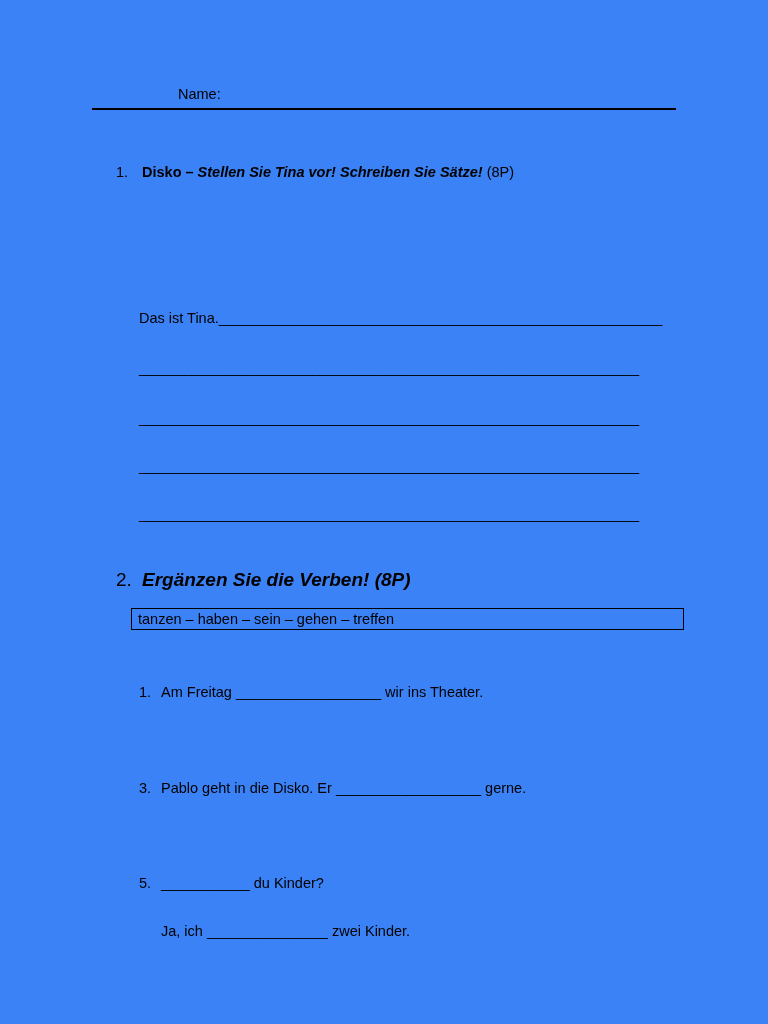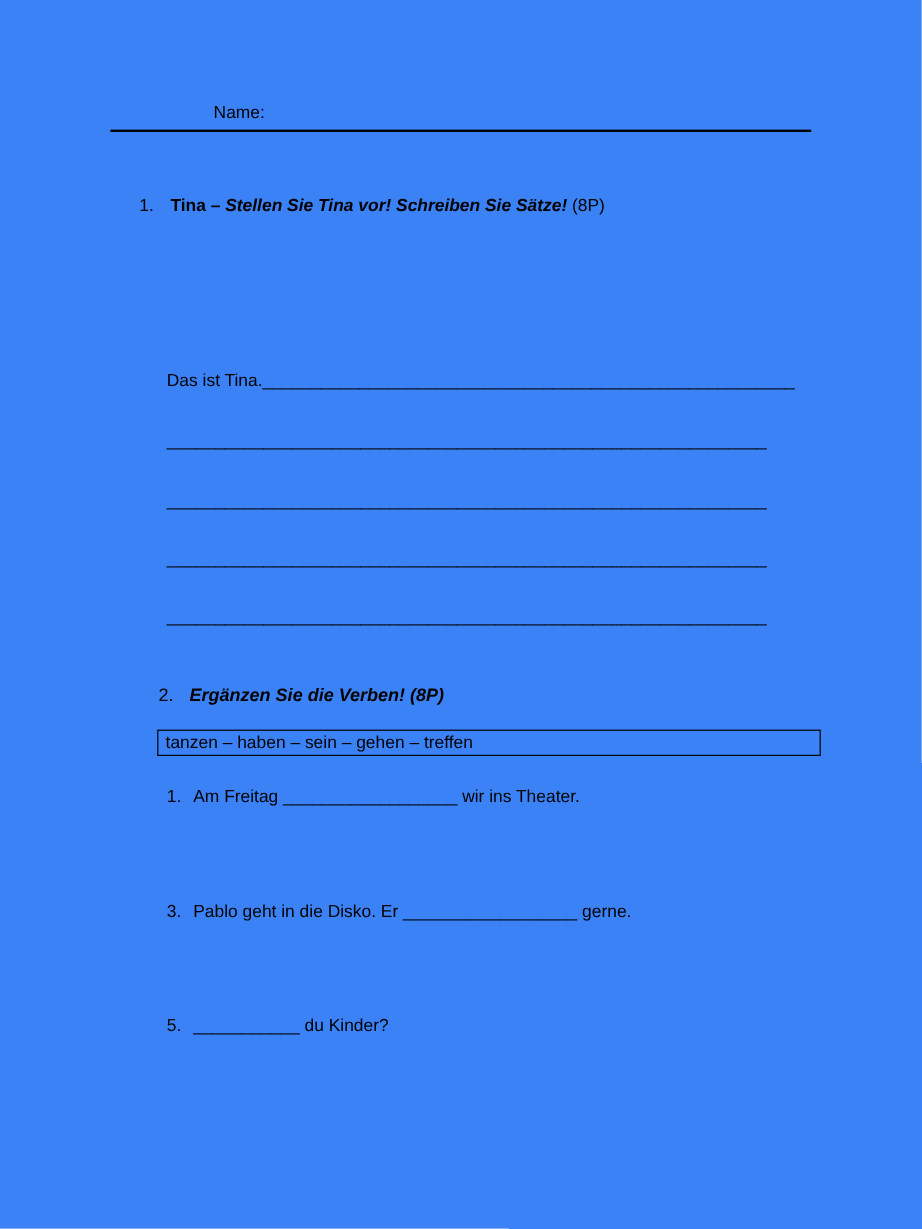--- a/index.html
+++ b/index.html
@@ -86,24 +86,24 @@
   }
   .l1 { top: 308px; }
   .l2 { top: 358px; }
   .l3 { top: 408px; }
   .l4 { top: 456px; }
   .l5 { top: 504px; }
 
   
   .ex2-heading {
     position: absolute;
-    left: 132px;
+    left: 116px;
     top: 570px;
     width: 560px;
-    font-size: 15px;
+    font-size: 19px;
     line-height: 20px;
   }
   .ex2-heading .num {
     display: inline-block;
     width: 26px;
   }
 
   .verb-box {
     position: absolute;
     left: 131px;
@@ -123,20 +123,21 @@
     white-space: nowrap;
   }
 
   .q-item {
     position: absolute;
     left: 139px;
     width: 560px;
     font-size: 14.5px;
     line-height: 20px;
     white-space: nowrap;
+    margin-top: 28px;
   }
   .q-item .qnum {
     display: inline-block;
     width: 22px;
   }
   .q1 { top: 654px; }
   .q2 { top: 702px; }
   .q3 { top: 750px; }
   .q4 { top: 797px; }
   .q5 { top: 845px; }
@@ -145,21 +146,21 @@
 </head>
 <body>
 
 <div class="page">
 
   <div class="name-header">
     <span class="name-label">Name:</span>
   </div>
 
   <div class="ex1-heading">
-    <span class="num">1.</span><span class="bold">Tina – </span><span class="bolditalic">Stellen Sie Tina vor! Schreiben Sie Sätze!</span><span> (8P)</span>
+    <span class="num">1.</span><span class="bold">Disko – </span><span class="bolditalic">Stellen Sie Tina vor! Schreiben Sie Sätze!</span><span> (8P)</span>
   </div>
 
 
   <div class="write-line l1">Das ist Tina._______________________________________________________</div>
   <div class="write-line l2">______________________________________________________________</div>
   <div class="write-line l3">______________________________________________________________</div>
   <div class="write-line l4">______________________________________________________________</div>
   <div class="write-line l5">______________________________________________________________</div>
 
   <div class="ex2-heading">
@@ -172,14 +173,15 @@
 
   <div class="q-item q1">
     <span class="qnum">1.</span><span>Am Freitag __________________ wir ins Theater.</span>
   </div>
   <div class="q-item q3">
     <span class="qnum">3.</span><span>Pablo geht in die Disko. Er __________________ gerne.</span>
   </div>
   <div class="q-item q5">
     <span class="qnum">5.</span><span>___________ du Kinder?</span>
   </div>
+  <div class="q-item q5b">Ja, ich _______________ zwei Kinder.</div>
 
 </div>
 
 </body></html>

